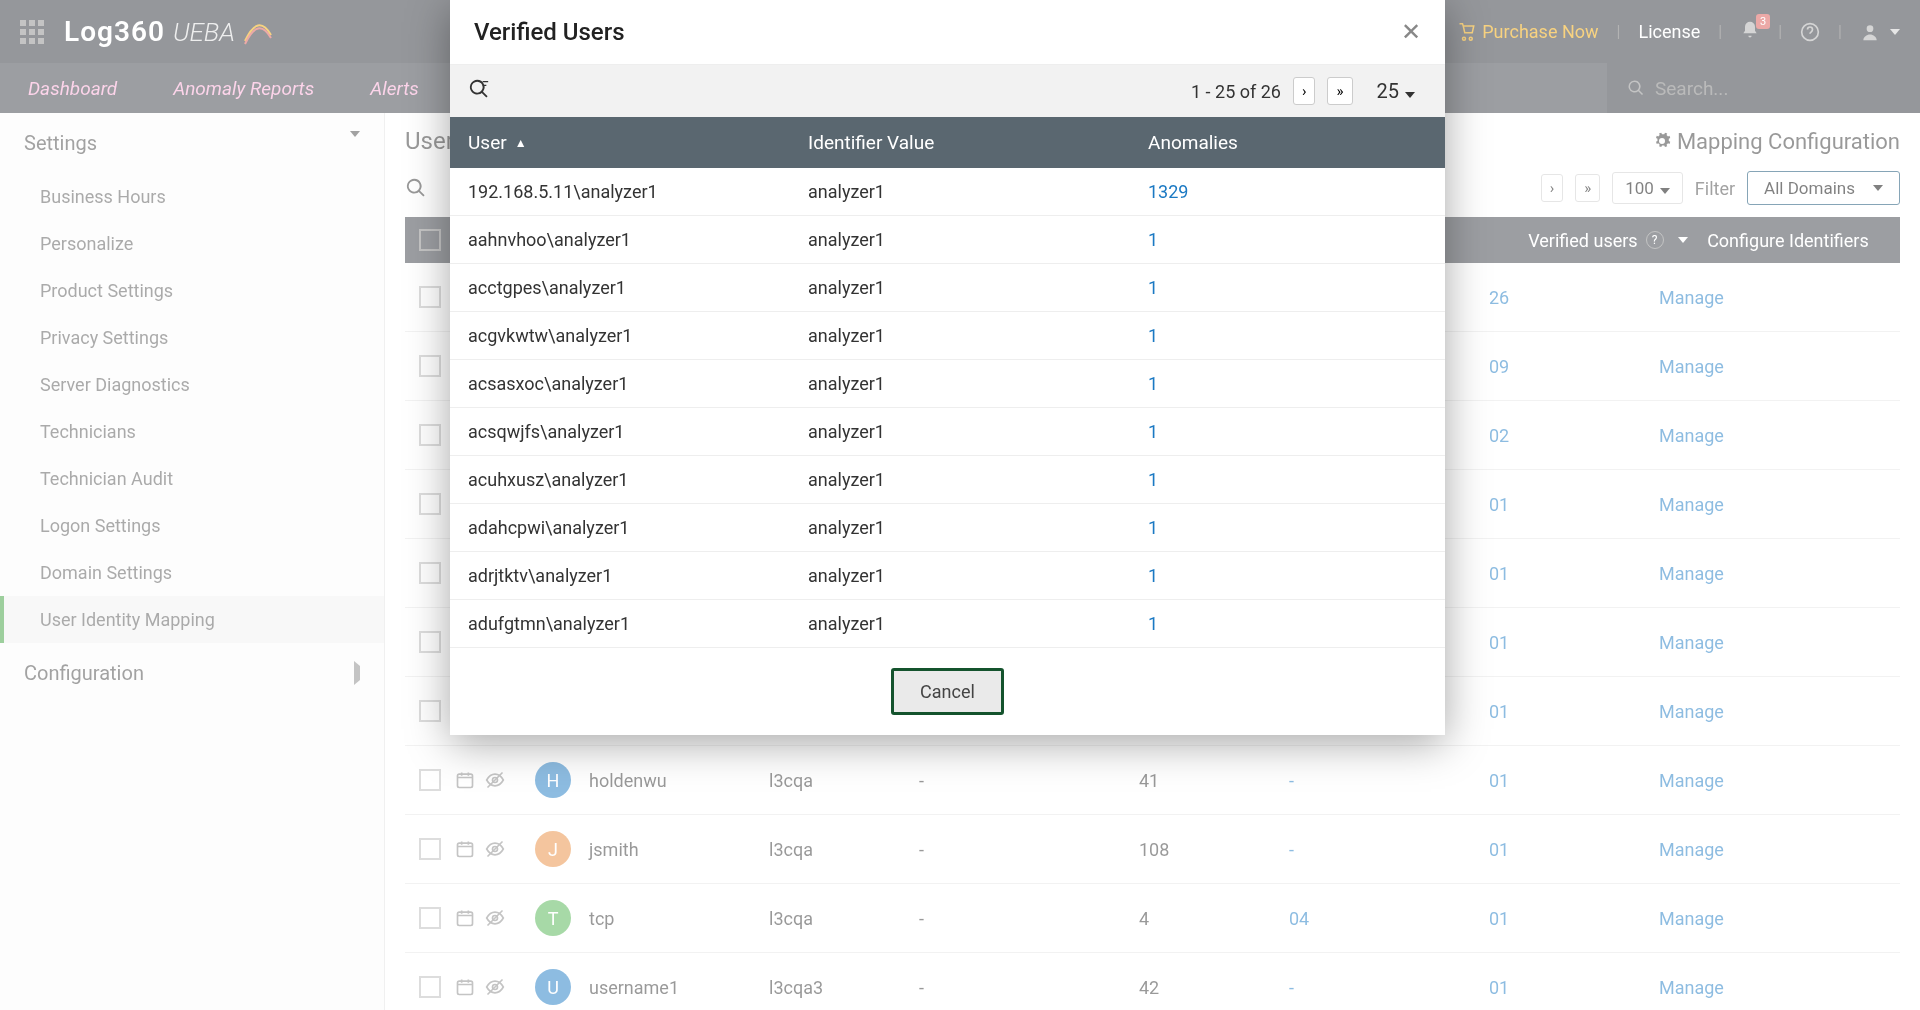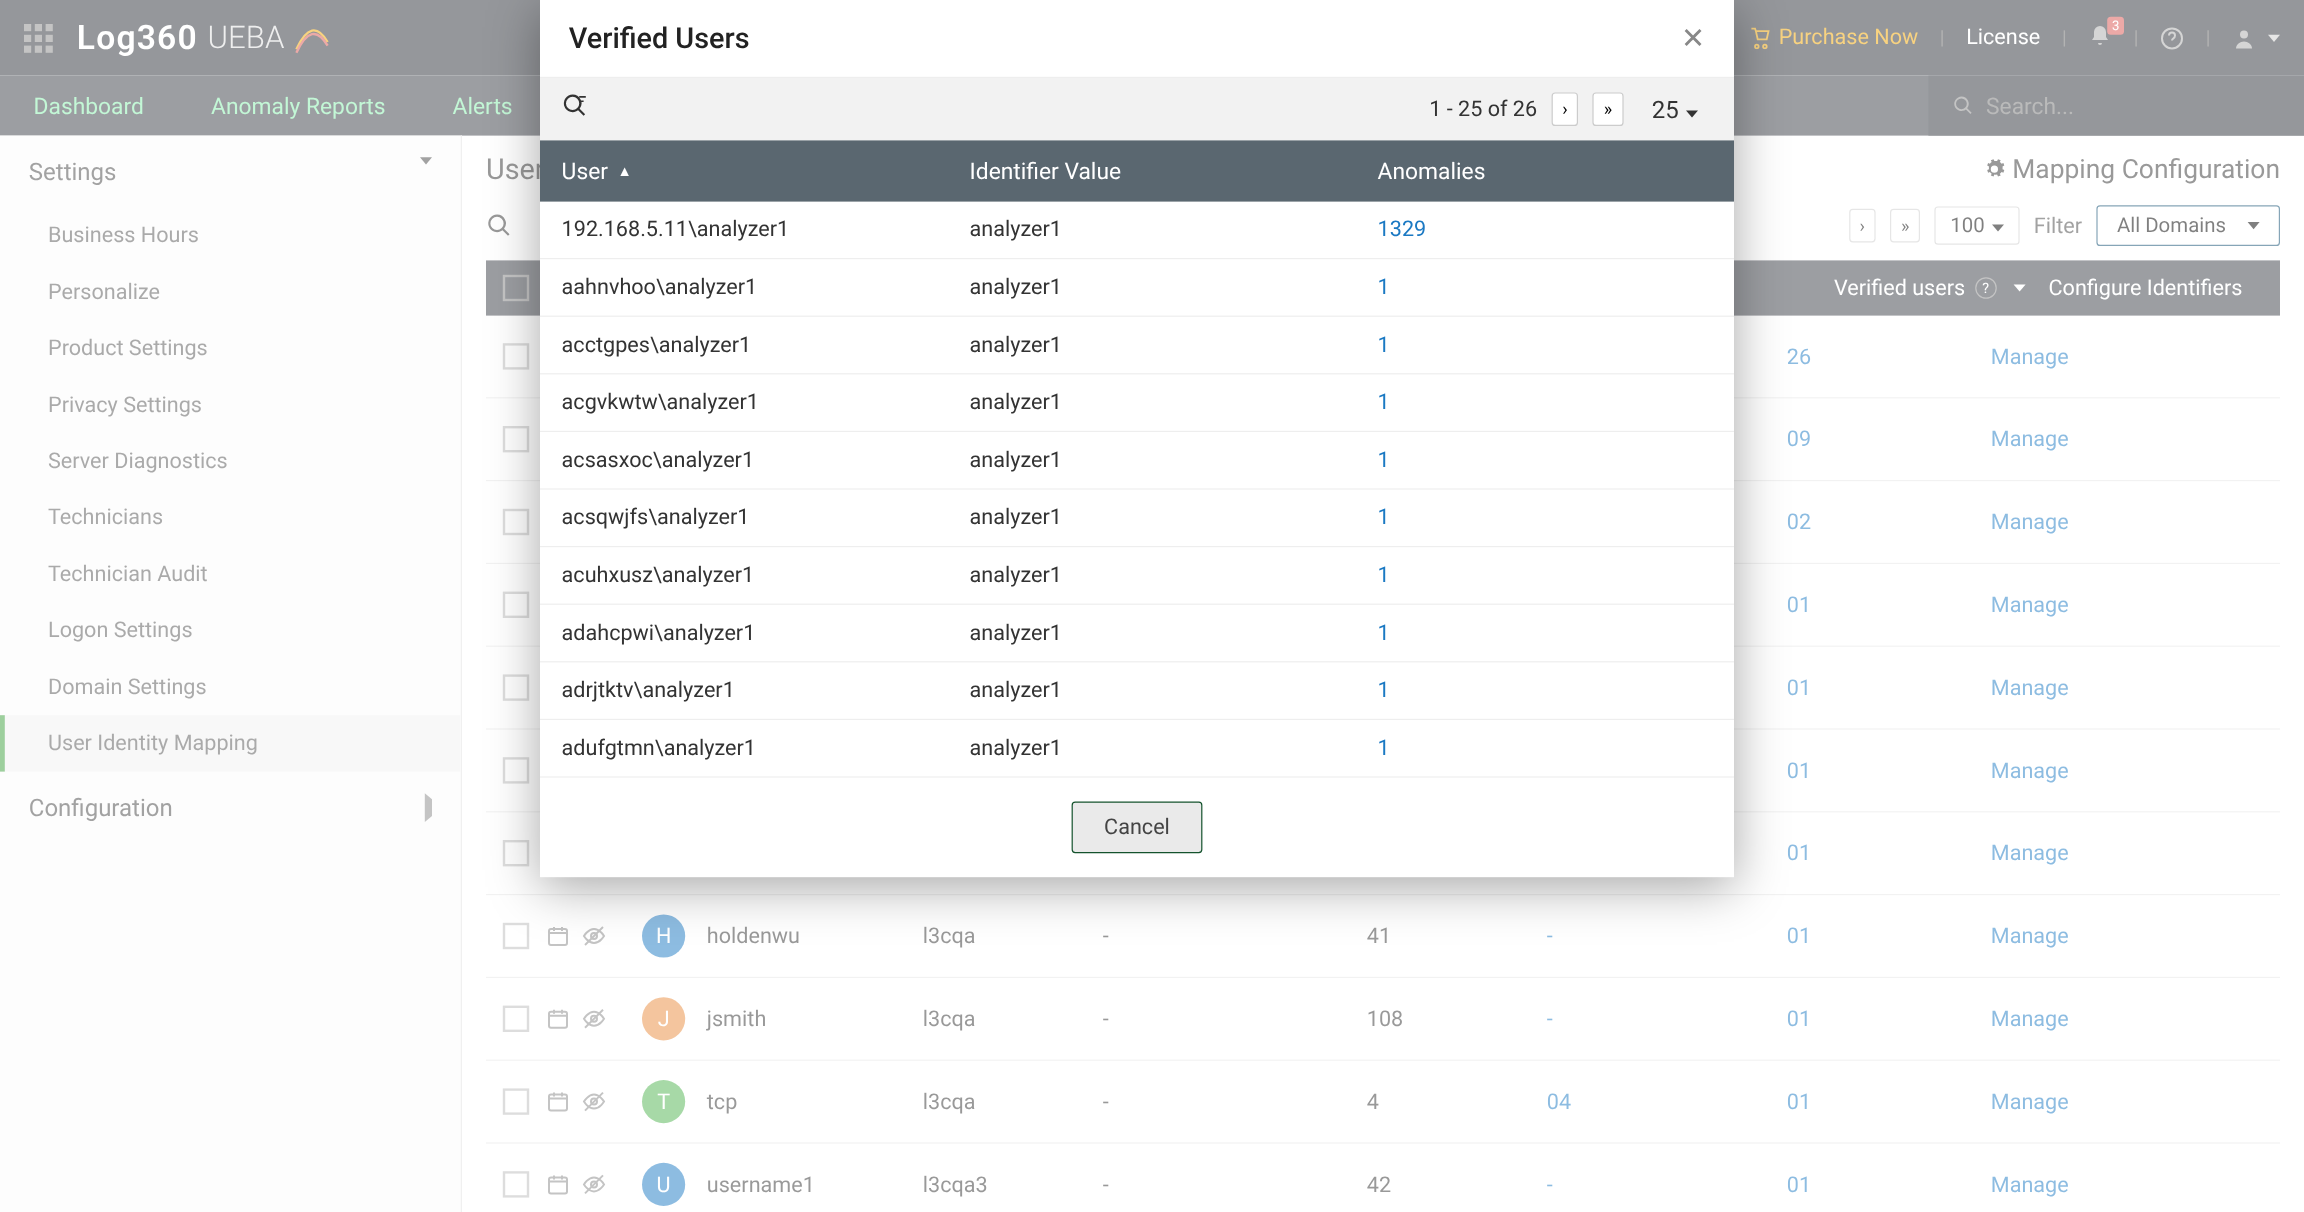--- a/index.html
+++ b/index.html
@@ -3,34 +3,34 @@
 <meta charset="utf-8">
 <style>
 * { box-sizing: border-box; margin: 0; padding: 0; font-family: -apple-system, BlinkMacSystemFont, "Segoe UI", Roboto, sans-serif; }
 body { background: #fff; overflow: hidden; width: 1920px; height: 1010px; position: relative; }
 
 
 .topnav { background: #2a2f37; height: 63px; display: flex; align-items: center; padding: 0 20px; color: #ccc; }
 .apps-icon { width: 24px; height: 24px; display: grid; grid-template-columns: repeat(3,6px); grid-template-rows: repeat(3,6px); gap: 3px; margin-right: 20px; }
 .apps-icon span { background: #888; }
 .logo-text { font-size: 28px; font-weight: 600; color: #fff; letter-spacing: 1px; }
-.logo-sub { font-size: 26px; color: #ddd; font-weight: 300; margin-left: 8px; }
+.logo-sub { font-size: 26px; color: #ddd; font-weight: 300; margin-left: 8px; font-style: italic; }
 .logo-arc { display: inline-block; width: 30px; height: 30px; margin-left: 8px; }
 .topnav .right { margin-left: auto; display: flex; align-items: center; gap: 18px; }
 .purchase { color: #f0a500; font-size: 18px; display: flex; align-items: center; gap: 6px; }
 .purchase svg { fill: #f0a500; }
 .sep { color: #666; }
 .license { color: #fff; font-size: 18px; }
 .bell-wrap { position: relative; }
 .badge-count { position: absolute; top: -6px; right: -10px; background: #d9534f; color: #fff; border-radius: 3px; font-size: 11px; padding: 1px 4px; }
 .topnav svg.icn { width: 20px; height: 20px; fill: #aaa; }
 
 
 .tabsbar { background: #383d45; height: 50px; display: flex; align-items: stretch; }
-.tab { padding: 0 28px; display: flex; align-items: center; color: #86efac; font-size: 19px; cursor: pointer; }
+.tab { padding: 0 28px; display: flex; align-items: center; color: #f9a8d4; font-size: 19px; cursor: pointer; font-style: italic; }
 .searchwrap { margin-left: auto; display: flex; align-items: center; background: #2a2f37; padding: 0 20px; gap: 10px; min-width: 200px;}
 .searchwrap input { background: transparent; border: none; color: #aaa; font-size: 19px; outline: none; }
 
 
 .main { display: flex; height: calc(100% - 113px); }
 .sidebar { width: 385px; border-right: 1px solid #e0e0e0; background: #fafafa; overflow-y: auto; }
 .side-head { padding: 18px 24px; font-size: 20px; color: #444; display: flex; justify-content: space-between; }
 .side-item { padding: 13px 40px; font-size: 18px; color: #555; cursor: pointer; }
 .side-item.active { border-left: 4px solid #3b9e3b; background: #f0f0f0; padding-left: 36px; }
 
@@ -84,21 +84,21 @@
 .modal-thead .mc2 { width: 340px; }
 .modal-thead .mc3 { flex: 1; }
 .sort-arrow { font-size: 12px; }
 
 .modal-row { display: flex; padding: 13px 18px; border-bottom: 1px solid #eee; font-size: 18px; color: #333; }
 .modal-row .mc1 { width: 340px; }
 .modal-row .mc2 { width: 340px; }
 .modal-row .mc3 { flex: 1; color: #1b79c3; }
 
 .modal-foot { padding: 20px; text-align: center; }
-.cancel-btn { background: #eaeaea; border: 1px solid #14532d; padding: 10px 26px; font-size: 18px; color: #444; border-radius: 3px; cursor: pointer; }
+.cancel-btn { background: #eaeaea; border: 3px solid #14532d; padding: 10px 26px; font-size: 18px; color: #444; border-radius: 3px; cursor: pointer; }
 
 .caret-down { display: inline-block; border-left: 5px solid transparent; border-right: 5px solid transparent; border-top: 6px solid currentColor; margin-left: 6px; }
 </style>
 </head>
 <body>
 
 <div class="topnav">
   <div class="apps-icon">
       <span></span>
       <span></span>

